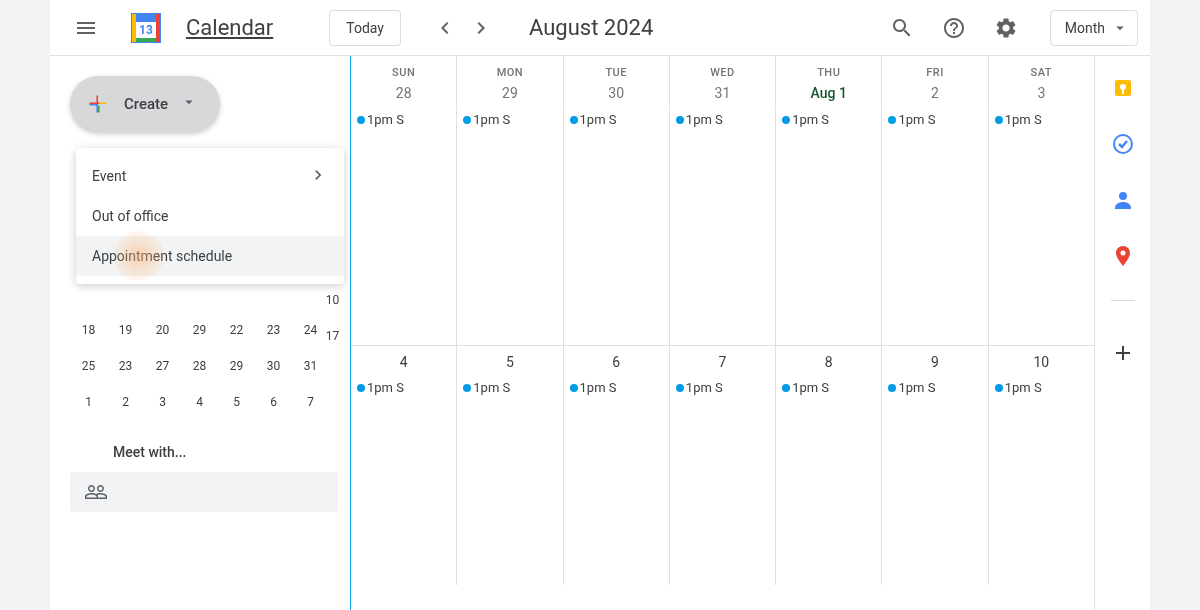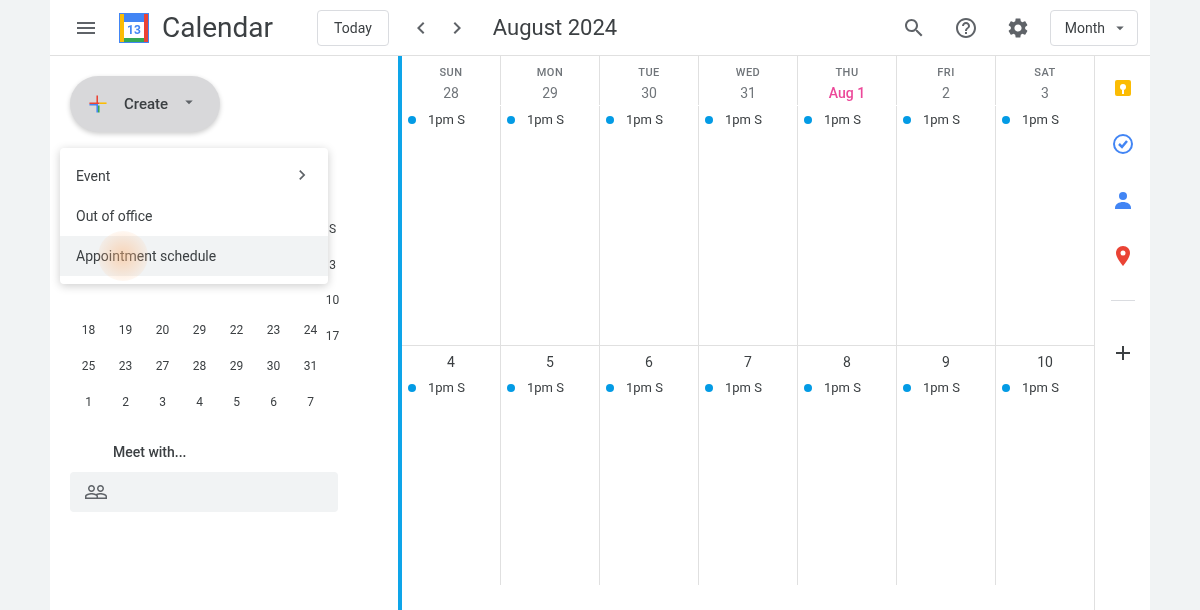--- a/index.html
+++ b/index.html
@@ -1,24 +1,24 @@
 <!DOCTYPE html>
 <html><head>
   <meta charset="utf-8">
   <style>
     * { margin: 0; padding: 0; box-sizing: border-box; font-family: 'Google Sans', Roboto, Arial, sans-serif; }
     body { background: #f1f3f4; display: flex; justify-content: center; }
     .app { width: 1100px; background: #fff; position: relative; }
     
     
-    .header { height: 56px; display: flex; align-items: center; padding: 0 12px; gap: 4px; border-bottom: 1px solid #e0e0e0; }
+    .header { height: 56px; display: flex; align-items: center; padding: 0 12px; gap: 16px; border-bottom: 1px solid #e0e0e0; }
     .hamburger { width: 48px; height: 48px; display: flex; align-items: center; justify-content: center; cursor: pointer; border-radius: 50%; }
     .hamburger svg { width: 24px; height: 24px; fill: #5f6368; }
     .logo { width: 40px; height: 40px; display: flex; align-items: center; justify-content: center; }
-    .app-title { font-size: 28px; color: #3c4043; font-weight: 400; margin-left: 4px; margin-right: 40px; }
+    .app-title { font-size: 22px; color: #3c4043; font-weight: 400; margin-left: 4px; margin-right: 40px; text-decoration: underline; }
     .today-btn { height: 36px; padding: 0 16px; border: 1px solid #dadce0; border-radius: 4px; background: #fff; font-size: 14px; color: #3c4043; cursor: pointer; }
     .nav-arrows { display: flex; margin-left: 12px; gap: 4px; }
     .arrow-btn { width: 32px; height: 32px; display: flex; align-items: center; justify-content: center; border-radius: 50%; cursor: pointer; }
     .arrow-btn svg { width: 24px; height: 24px; fill: #5f6368; }
     .month-title { font-size: 22px; color: #3c4043; margin-left: 16px; flex: 1; }
     .header-icons { display: flex; gap: 12px; align-items: center; }
     .header-icon { width: 40px; height: 40px; display: flex; align-items: center; justify-content: center; cursor: pointer; border-radius: 50%; }
     .header-icon svg { width: 24px; height: 24px; fill: #5f6368; }
     .view-select { height: 36px; padding: 0 8px 0 14px; border: 1px solid #dadce0; border-radius: 4px; background: #fff; font-size: 14px; color: #3c4043; cursor: pointer; display: flex; align-items: center; gap: 6px; margin-left: 8px; }
     .view-select svg { width: 18px; height: 18px; fill: #5f6368; }
@@ -27,21 +27,21 @@
     .main { display: flex; height: 554px; }
     .sidebar { width: 300px; padding: 20px 12px 0 20px; position: relative; }
     
     
     .create-btn { display: inline-flex; align-items: center; height: 56px; padding: 0 22px 0 14px; border-radius: 28px; background: #d8d8da; box-shadow: 0 2px 5px rgba(0,0,0,0.2); cursor: pointer; gap: 12px; }
     .create-plus { width: 28px; height: 28px; position: relative; }
     .create-text { font-size: 15px; color: #3c4043; font-weight: 500; }
     .create-chevron svg { width: 18px; height: 18px; fill: #5f6368; }
     
     
-    .dropdown { position: absolute; top: 92px; left: 10px; width: 268px; background: #fff; border-radius: 4px; box-shadow: 0 2px 10px rgba(0,0,0,0.2); z-index: 100; padding: 8px 0; }
+    .dropdown { position: absolute; top: 92px; left: 26px; width: 268px; background: #fff; border-radius: 4px; box-shadow: 0 2px 10px rgba(0,0,0,0.2); z-index: 100; padding: 8px 0; }
     .dropdown-item { height: 40px; display: flex; align-items: center; padding: 0 16px; font-size: 14px; color: #3c4043; cursor: pointer; position: relative; }
     .dropdown-item.highlighted { background: #f1f3f4; }
     .dropdown-item .arrow-right { margin-left: auto; }
     .dropdown-item .arrow-right svg { width: 20px; height: 20px; fill: #5f6368; }
     .click-highlight { position: absolute; width: 50px; height: 50px; border-radius: 50%; background: radial-gradient(circle, rgba(255,180,120,0.5) 0%, rgba(255,180,120,0.1) 70%, transparent 100%); left: 38px; top: -5px; pointer-events: none; }
     
     
     .mini-cal { margin-top: 180px; }
     .mini-row { display: flex; }
     .mini-cell { width: 37px; height: 36px; display: flex; align-items: center; justify-content: center; font-size: 12px; color: #3c4043; cursor: pointer; }
@@ -52,34 +52,34 @@
     .search-box { display: flex; align-items: center; height: 40px; background: #f1f3f4; border-radius: 4px; padding: 0 14px; gap: 14px; }
     .search-box svg { width: 24px; height: 24px; fill: #5f6368; }
     .search-box input { border: none; background: transparent; outline: none; font-size: 14px; color: #5f6368; flex: 1; }
     
     
     .my-cals { margin-top: 28px; display: flex; align-items: center; justify-content: space-between; }
     .my-cals-title { font-size: 14px; color: #3c4043; font-weight: 500; }
     .my-cals svg { width: 20px; height: 20px; fill: #5f6368; }
     
     
-    .cal-grid { flex: 1; display: flex; border-left: 4px solid #0ea5e9; margin-left: 48px; }
+    .cal-grid { flex: 1; display: flex; border-left: 1px solid #0ea5e9; }
     .cal-main { flex: 1; }
     .cal-header-row { display: flex; }
     .cal-header-cell { flex: 1; text-align: center; padding: 10px 0 4px; border-right: 1px solid #e0e0e0; }
     .cal-header-cell:last-child { border-right: none; }
     .dow { font-size: 11px; color: #70757a; font-weight: 500; letter-spacing: 0.5px; }
     .date { font-size: 14px; color: #70757a; margin-top: 6px; }
-    .date.current { color: #ec4899; font-weight: 500; }
+    .date.current { color: #14532d; font-weight: 500; }
     .cal-row { display: flex; height: 240px; border-top: 1px solid transparent; }
     .cal-row:nth-child(3) { border-top: 1px solid #e0e0e0; }
     .cal-cell { flex: 1; border-right: 1px solid #e0e0e0; padding: 4px 6px; }
     .cal-cell:last-child { border-right: none; }
     .cell-date { font-size: 14px; color: #3c4043; text-align: center; margin-bottom: 8px; margin-top: 4px; }
-    .event { display: flex; align-items: center; gap: 12px; font-size: 13px; color: #3c4043; padding: 2px 0; cursor: pointer; }
+    .event { display: flex; align-items: center; gap: 2px; font-size: 13px; color: #3c4043; padding: 2px 0; cursor: pointer; }
     .event-dot { width: 8px; height: 8px; border-radius: 50%; background: #039be5; flex-shrink: 0; }
     
     
     .right-rail { width: 56px; border-left: 1px solid #e0e0e0; display: flex; flex-direction: column; align-items: center; padding-top: 20px; gap: 32px; }
     .rail-icon { width: 24px; height: 24px; cursor: pointer; }
     .rail-divider { width: 24px; height: 1px; background: #dadce0; }
     .rail-plus { width: 40px; height: 40px; display: flex; align-items: center; justify-content: center; cursor: pointer; }
     .rail-plus svg { width: 24px; height: 24px; fill: #3c4043; }
   </style>
 </head>

